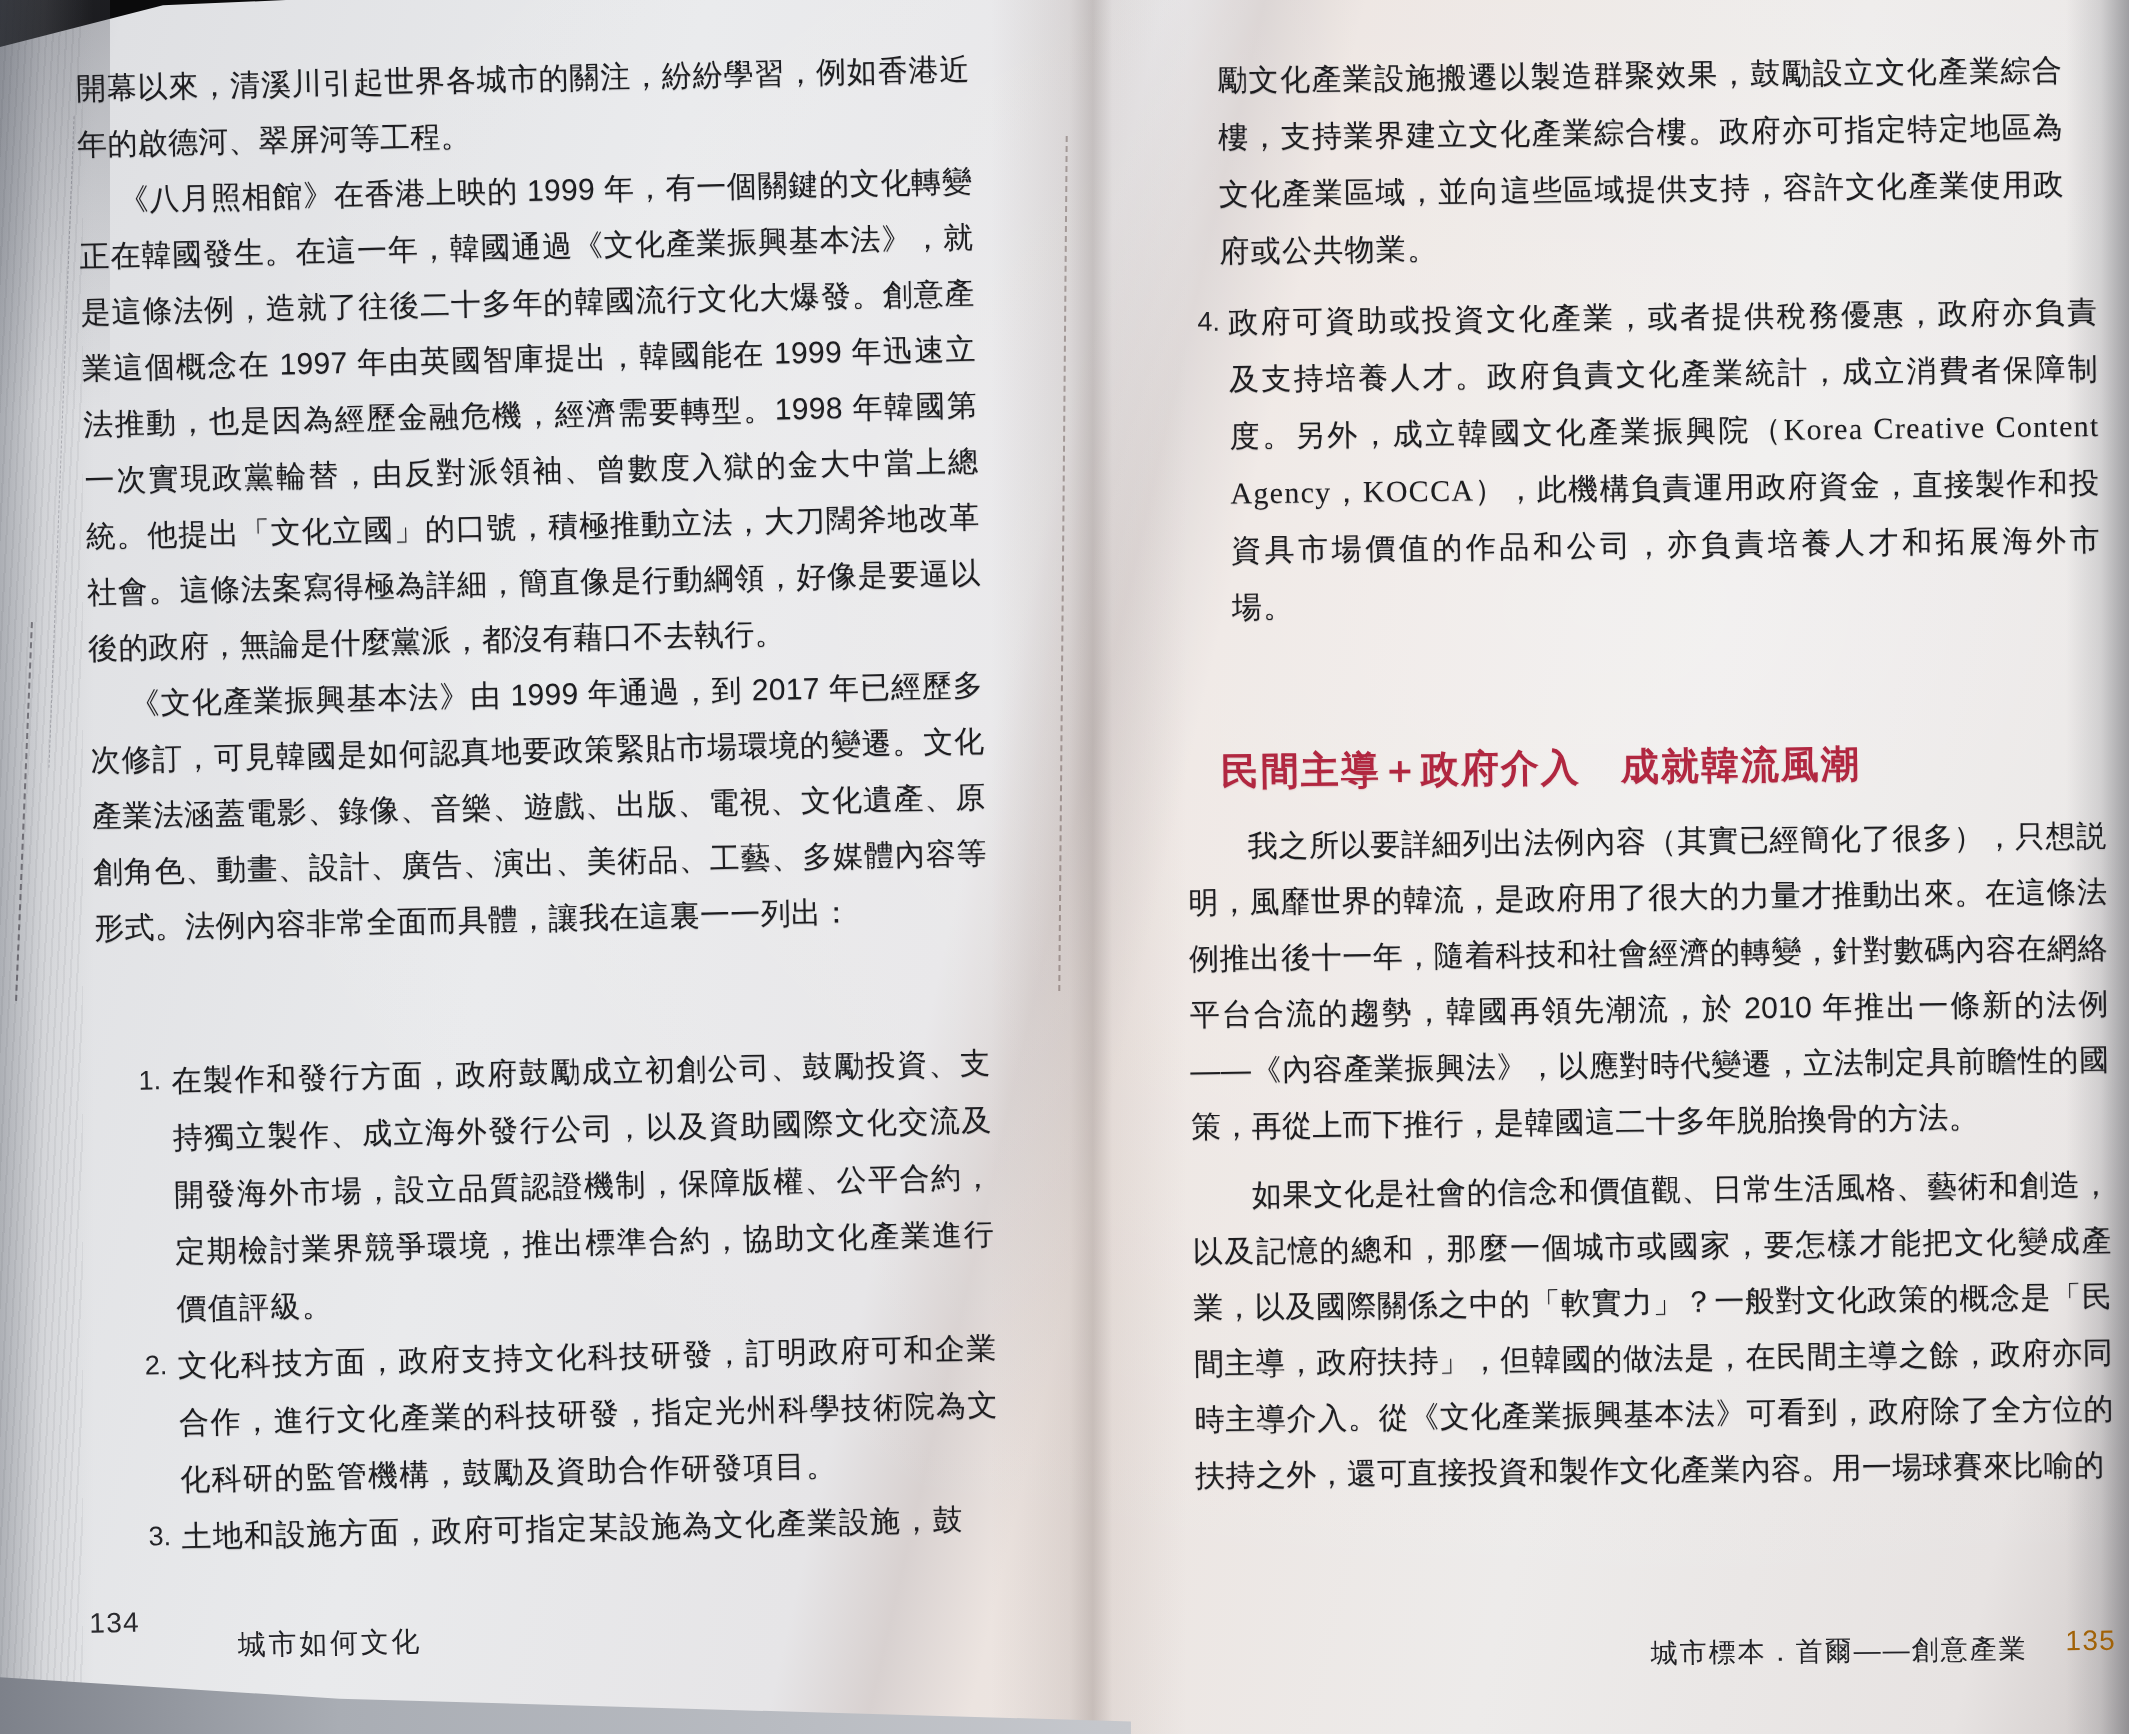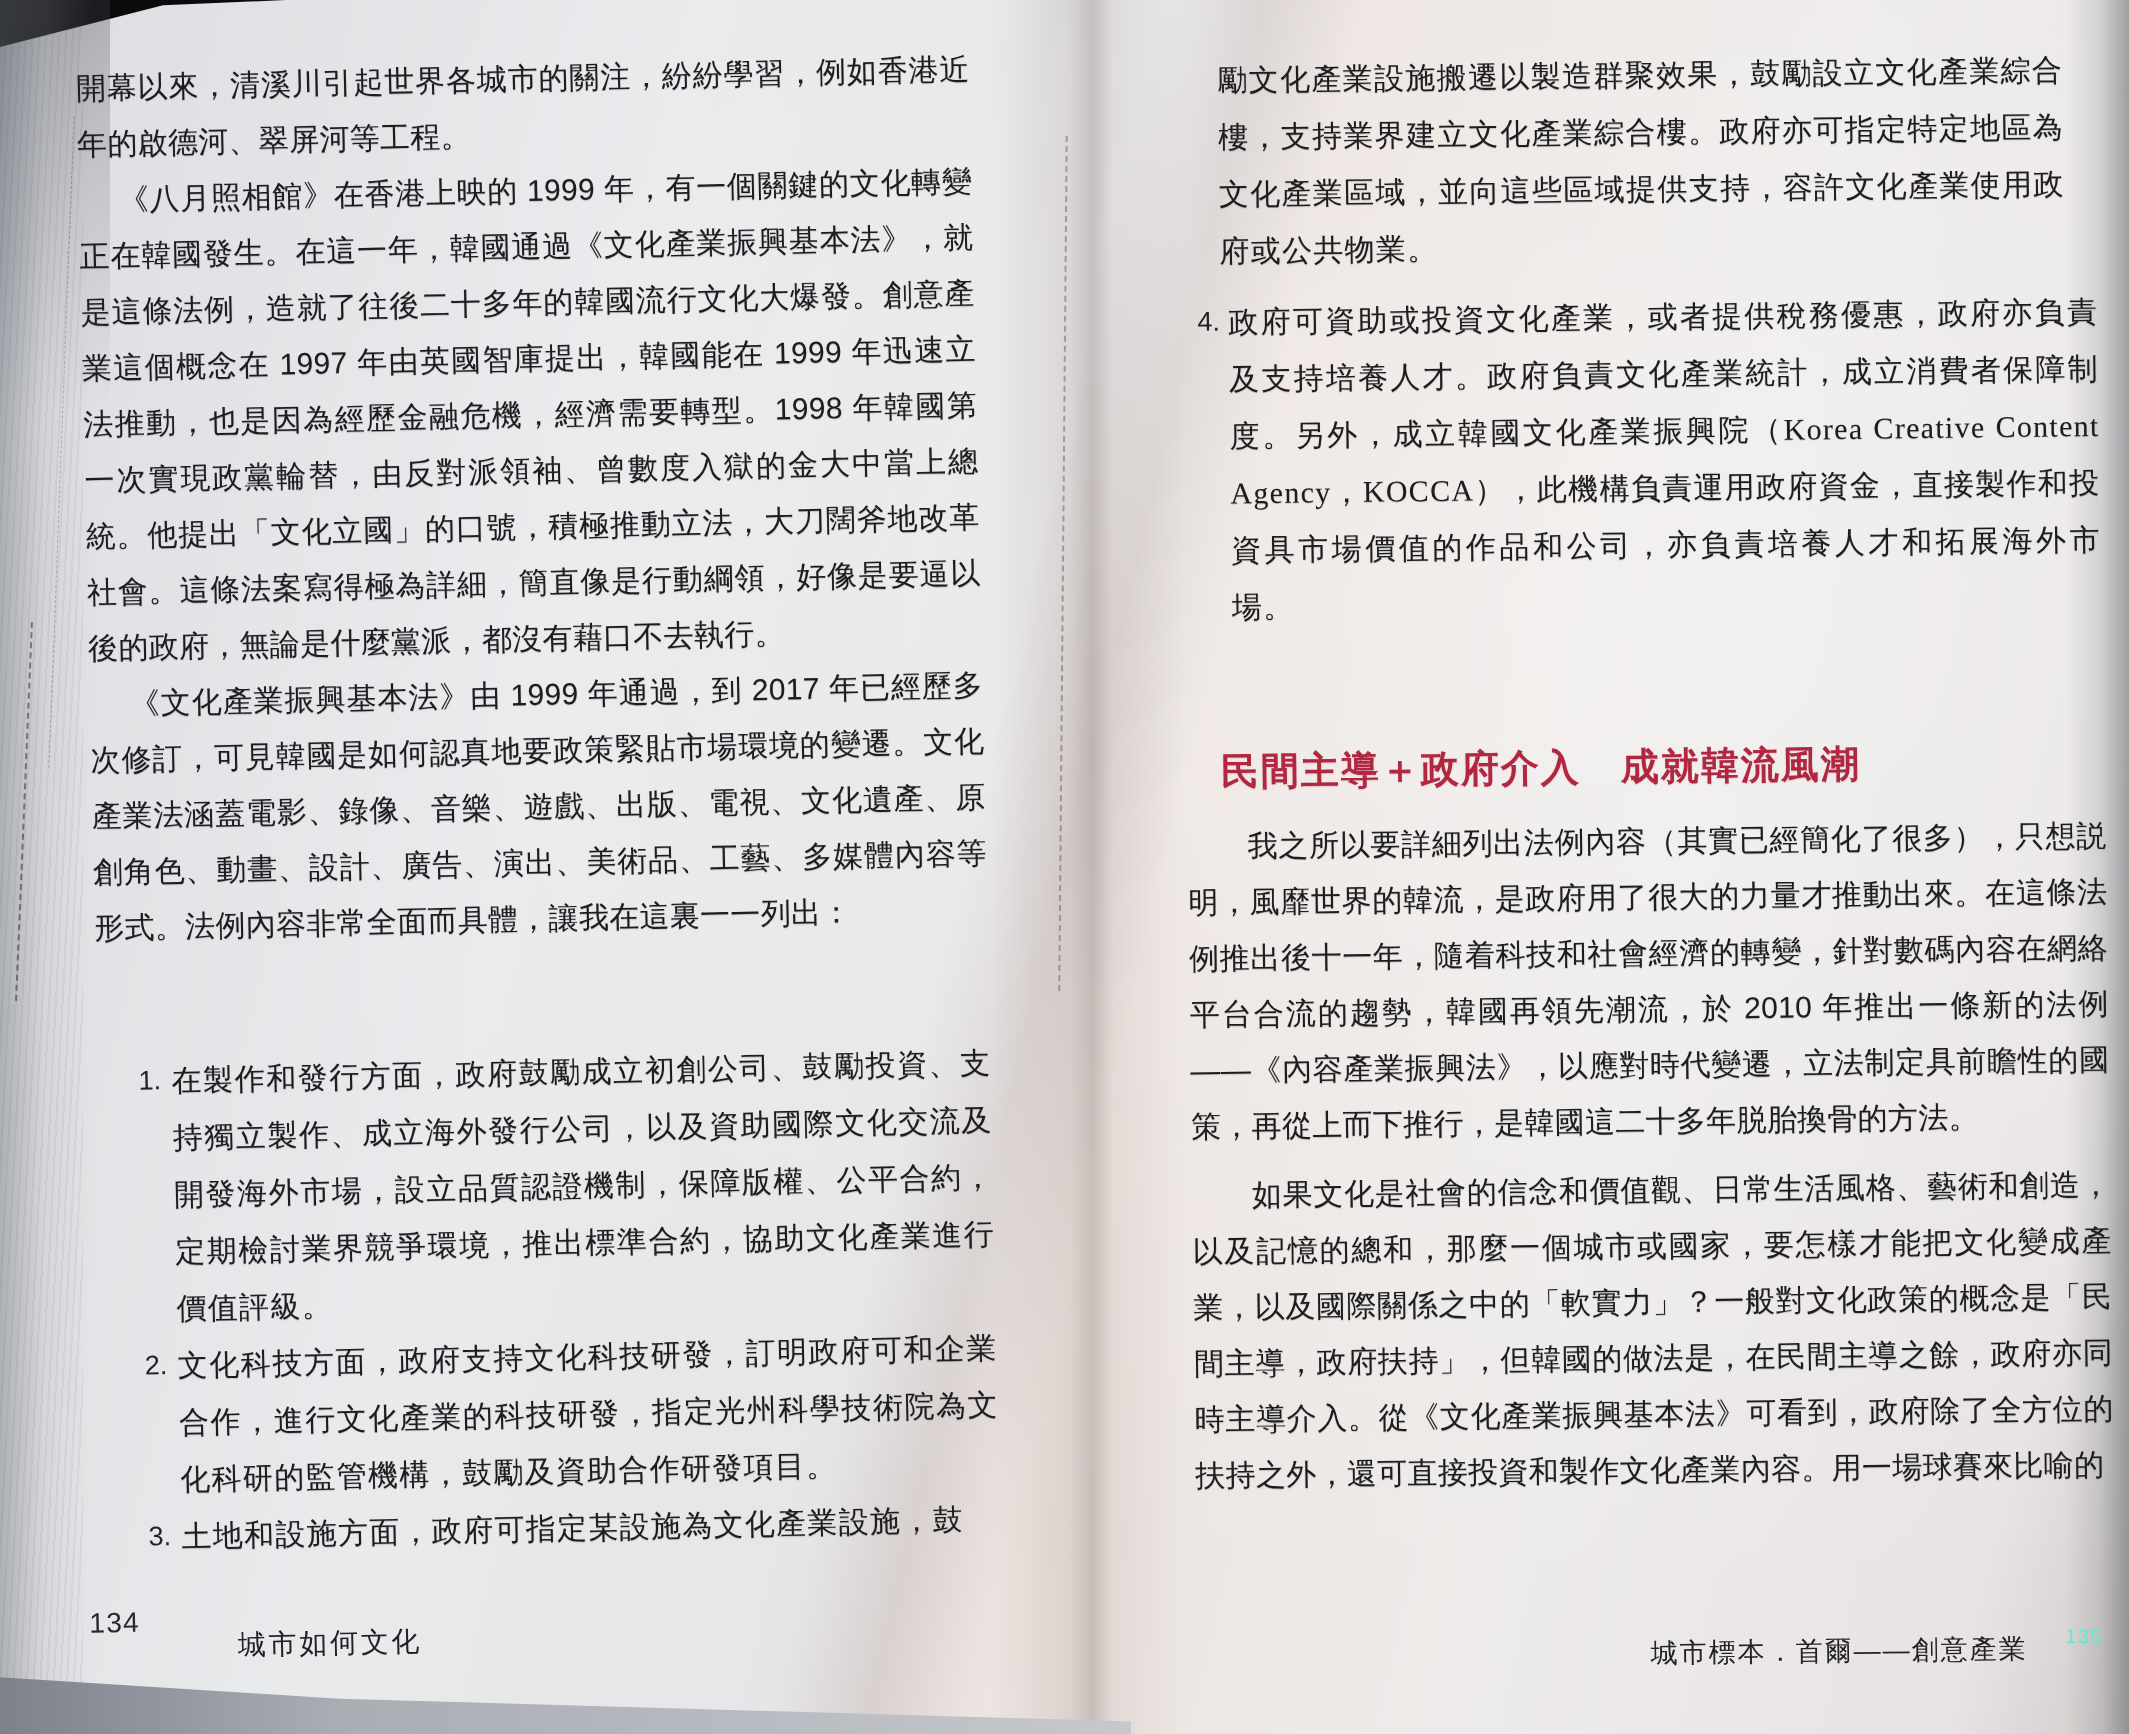--- a/index.html
+++ b/index.html
@@ -67,21 +67,21 @@
   .section-heading{position:absolute;left:158px;top:742px;font-size:38px;font-weight:bold;
     color:#b12740;letter-spacing:2px;white-space:nowrap;
     text-shadow:0 0.7px 1.3px rgba(150,30,55,.25);}
 
   .right-paras{position:absolute;left:124px;top:814px;width:919px;}
   .right-paras p{margin:0 0 13.3px 0;text-indent:2em;}
 
   .footer-num-left{position:absolute;left:73px;top:1598px;font-size:28px;color:#2a2a2e;letter-spacing:1.3px;}
   .footer-title-left{position:absolute;left:221px;top:1620px;font-size:28px;color:#222226;letter-spacing:2.7px;}
   .footer-title-right{position:absolute;left:577px;top:1636px;font-size:27px;color:#222226;letter-spacing:2px;white-space:nowrap;}
-  .footer-num-right{position:absolute;left:992px;top:1631px;font-size:20px;color:#5eead4;letter-spacing:1.3px;}
+  .footer-num-right{position:absolute;left:992px;top:1631px;font-size:28px;color:#a16207;letter-spacing:1.3px;}
 </style>
 </head>
 <body>
 
 <div class="photo">
   <div class="paper"></div>
   <div class="fore-edge"></div>
   <div class="edge-streaks"></div>
   <div class="edge-line-a"></div>
   <div class="edge-line-b"></div>

